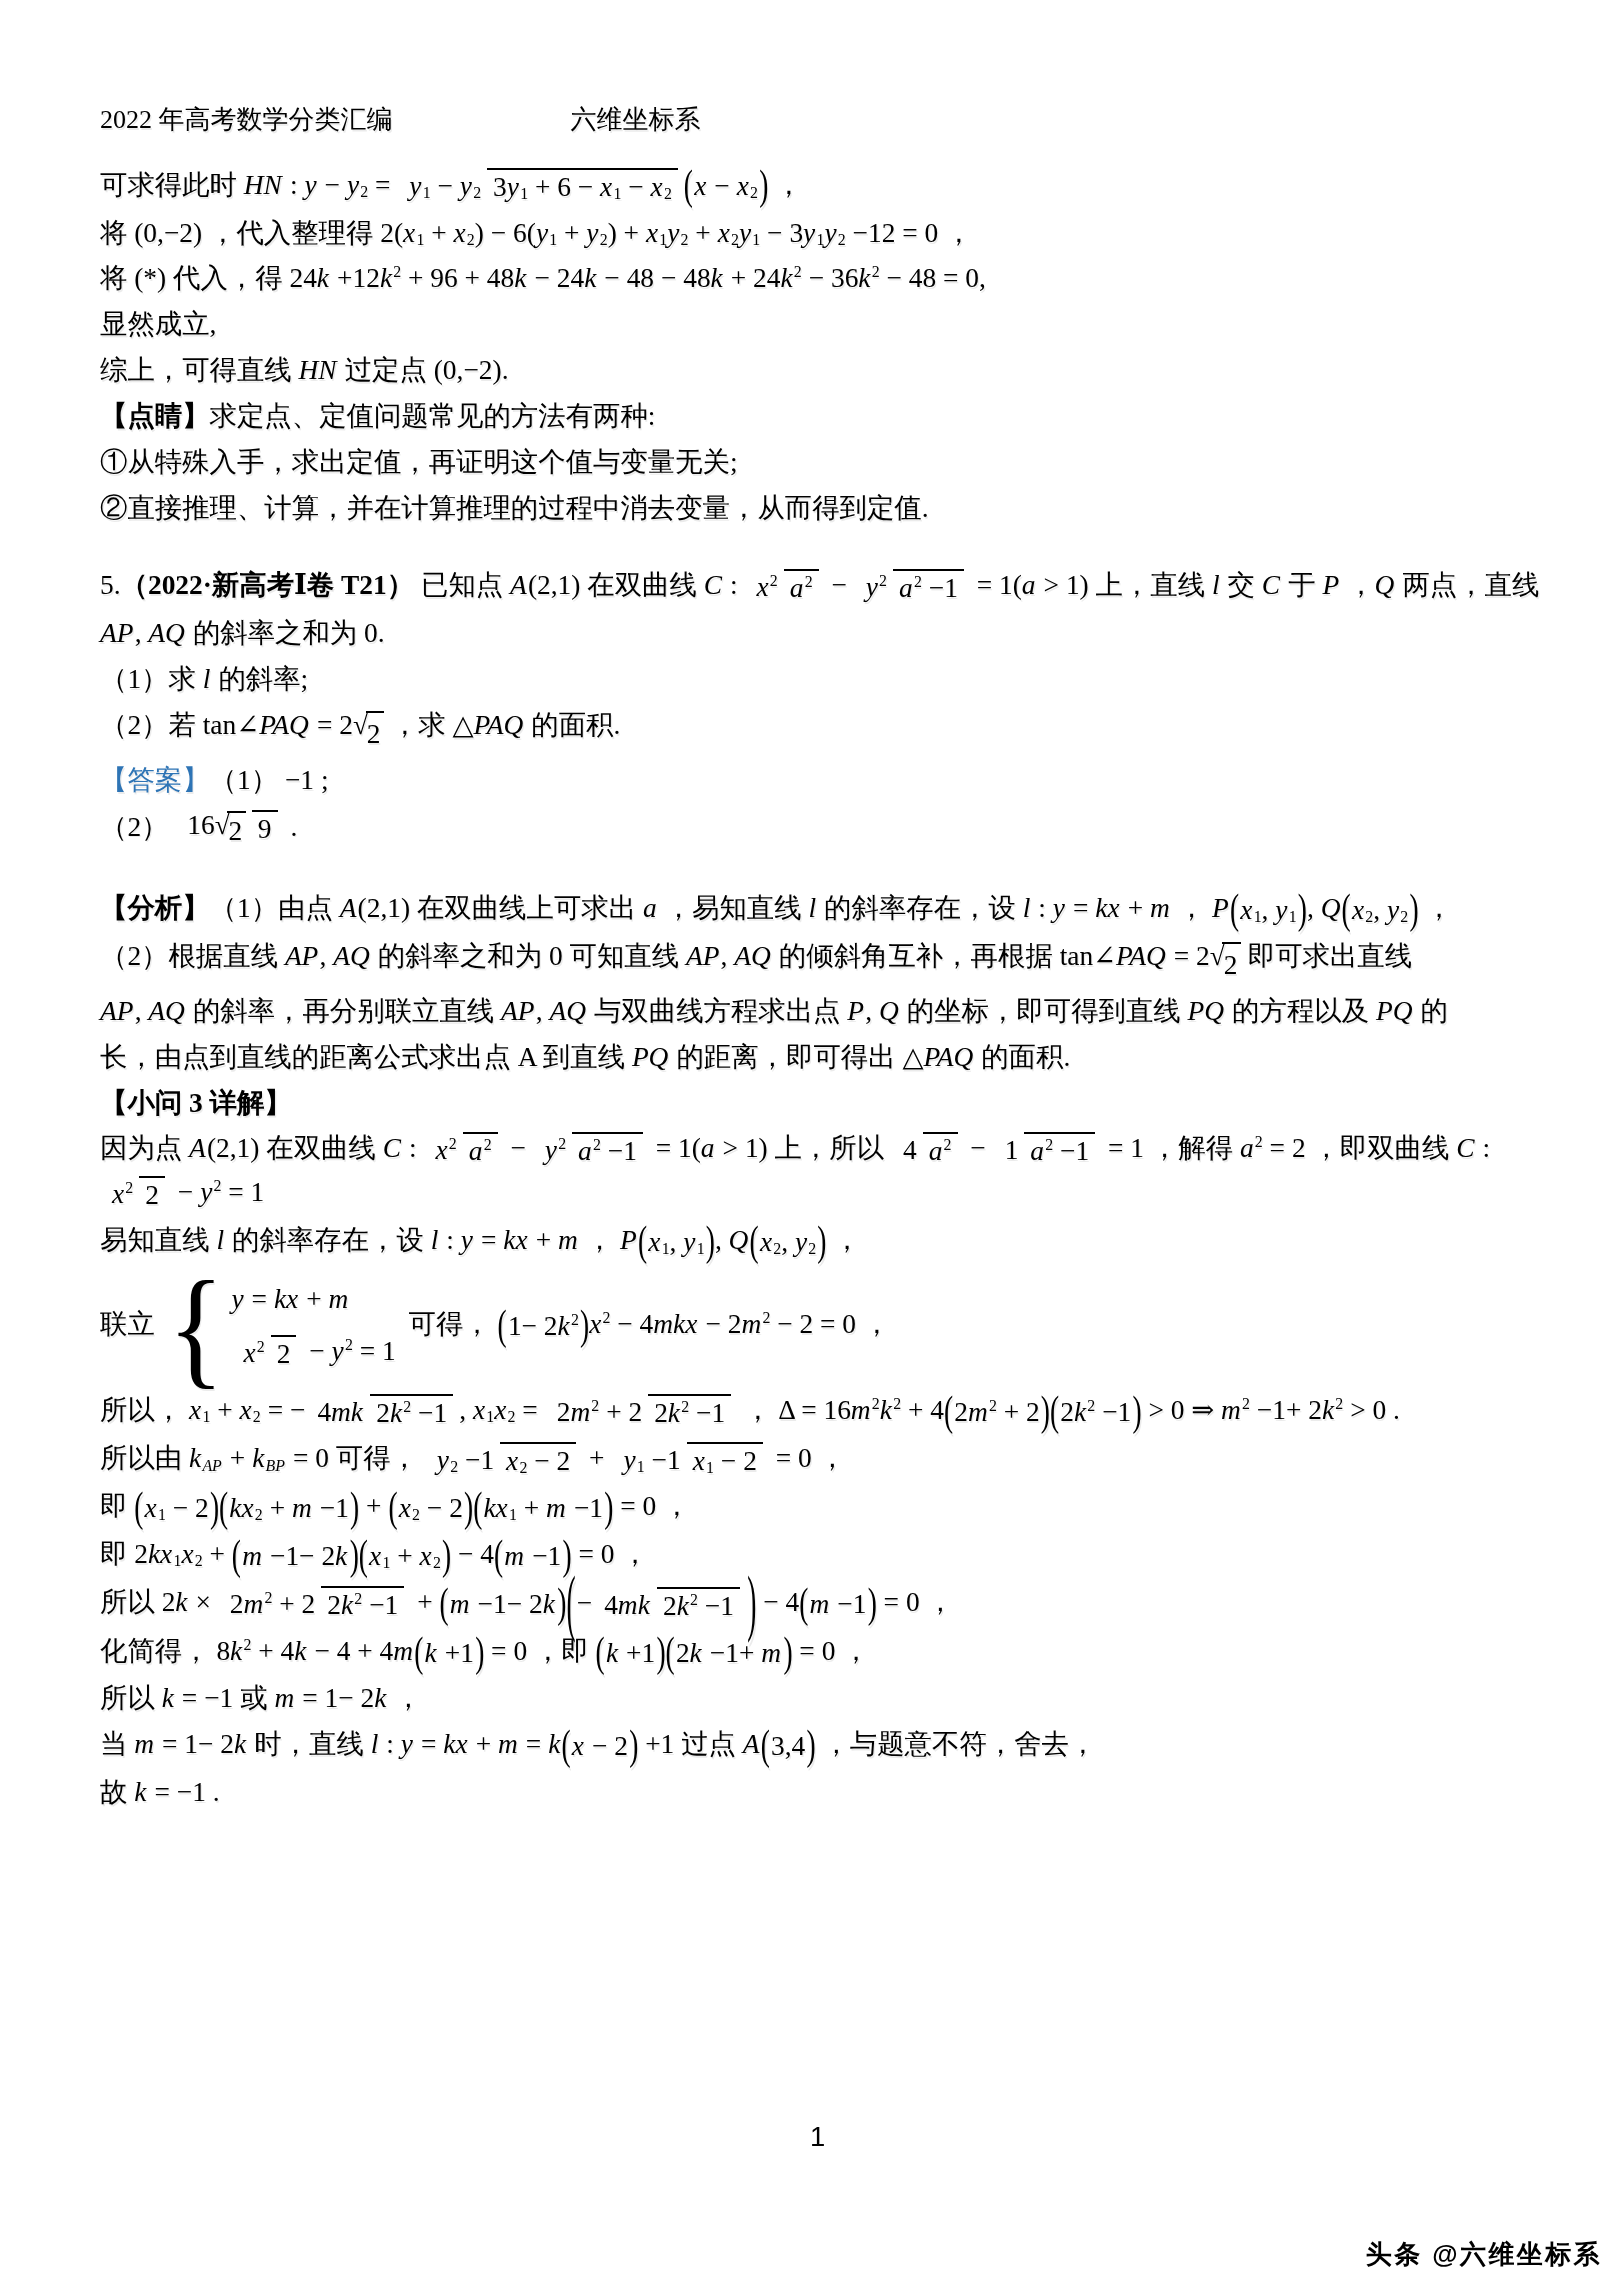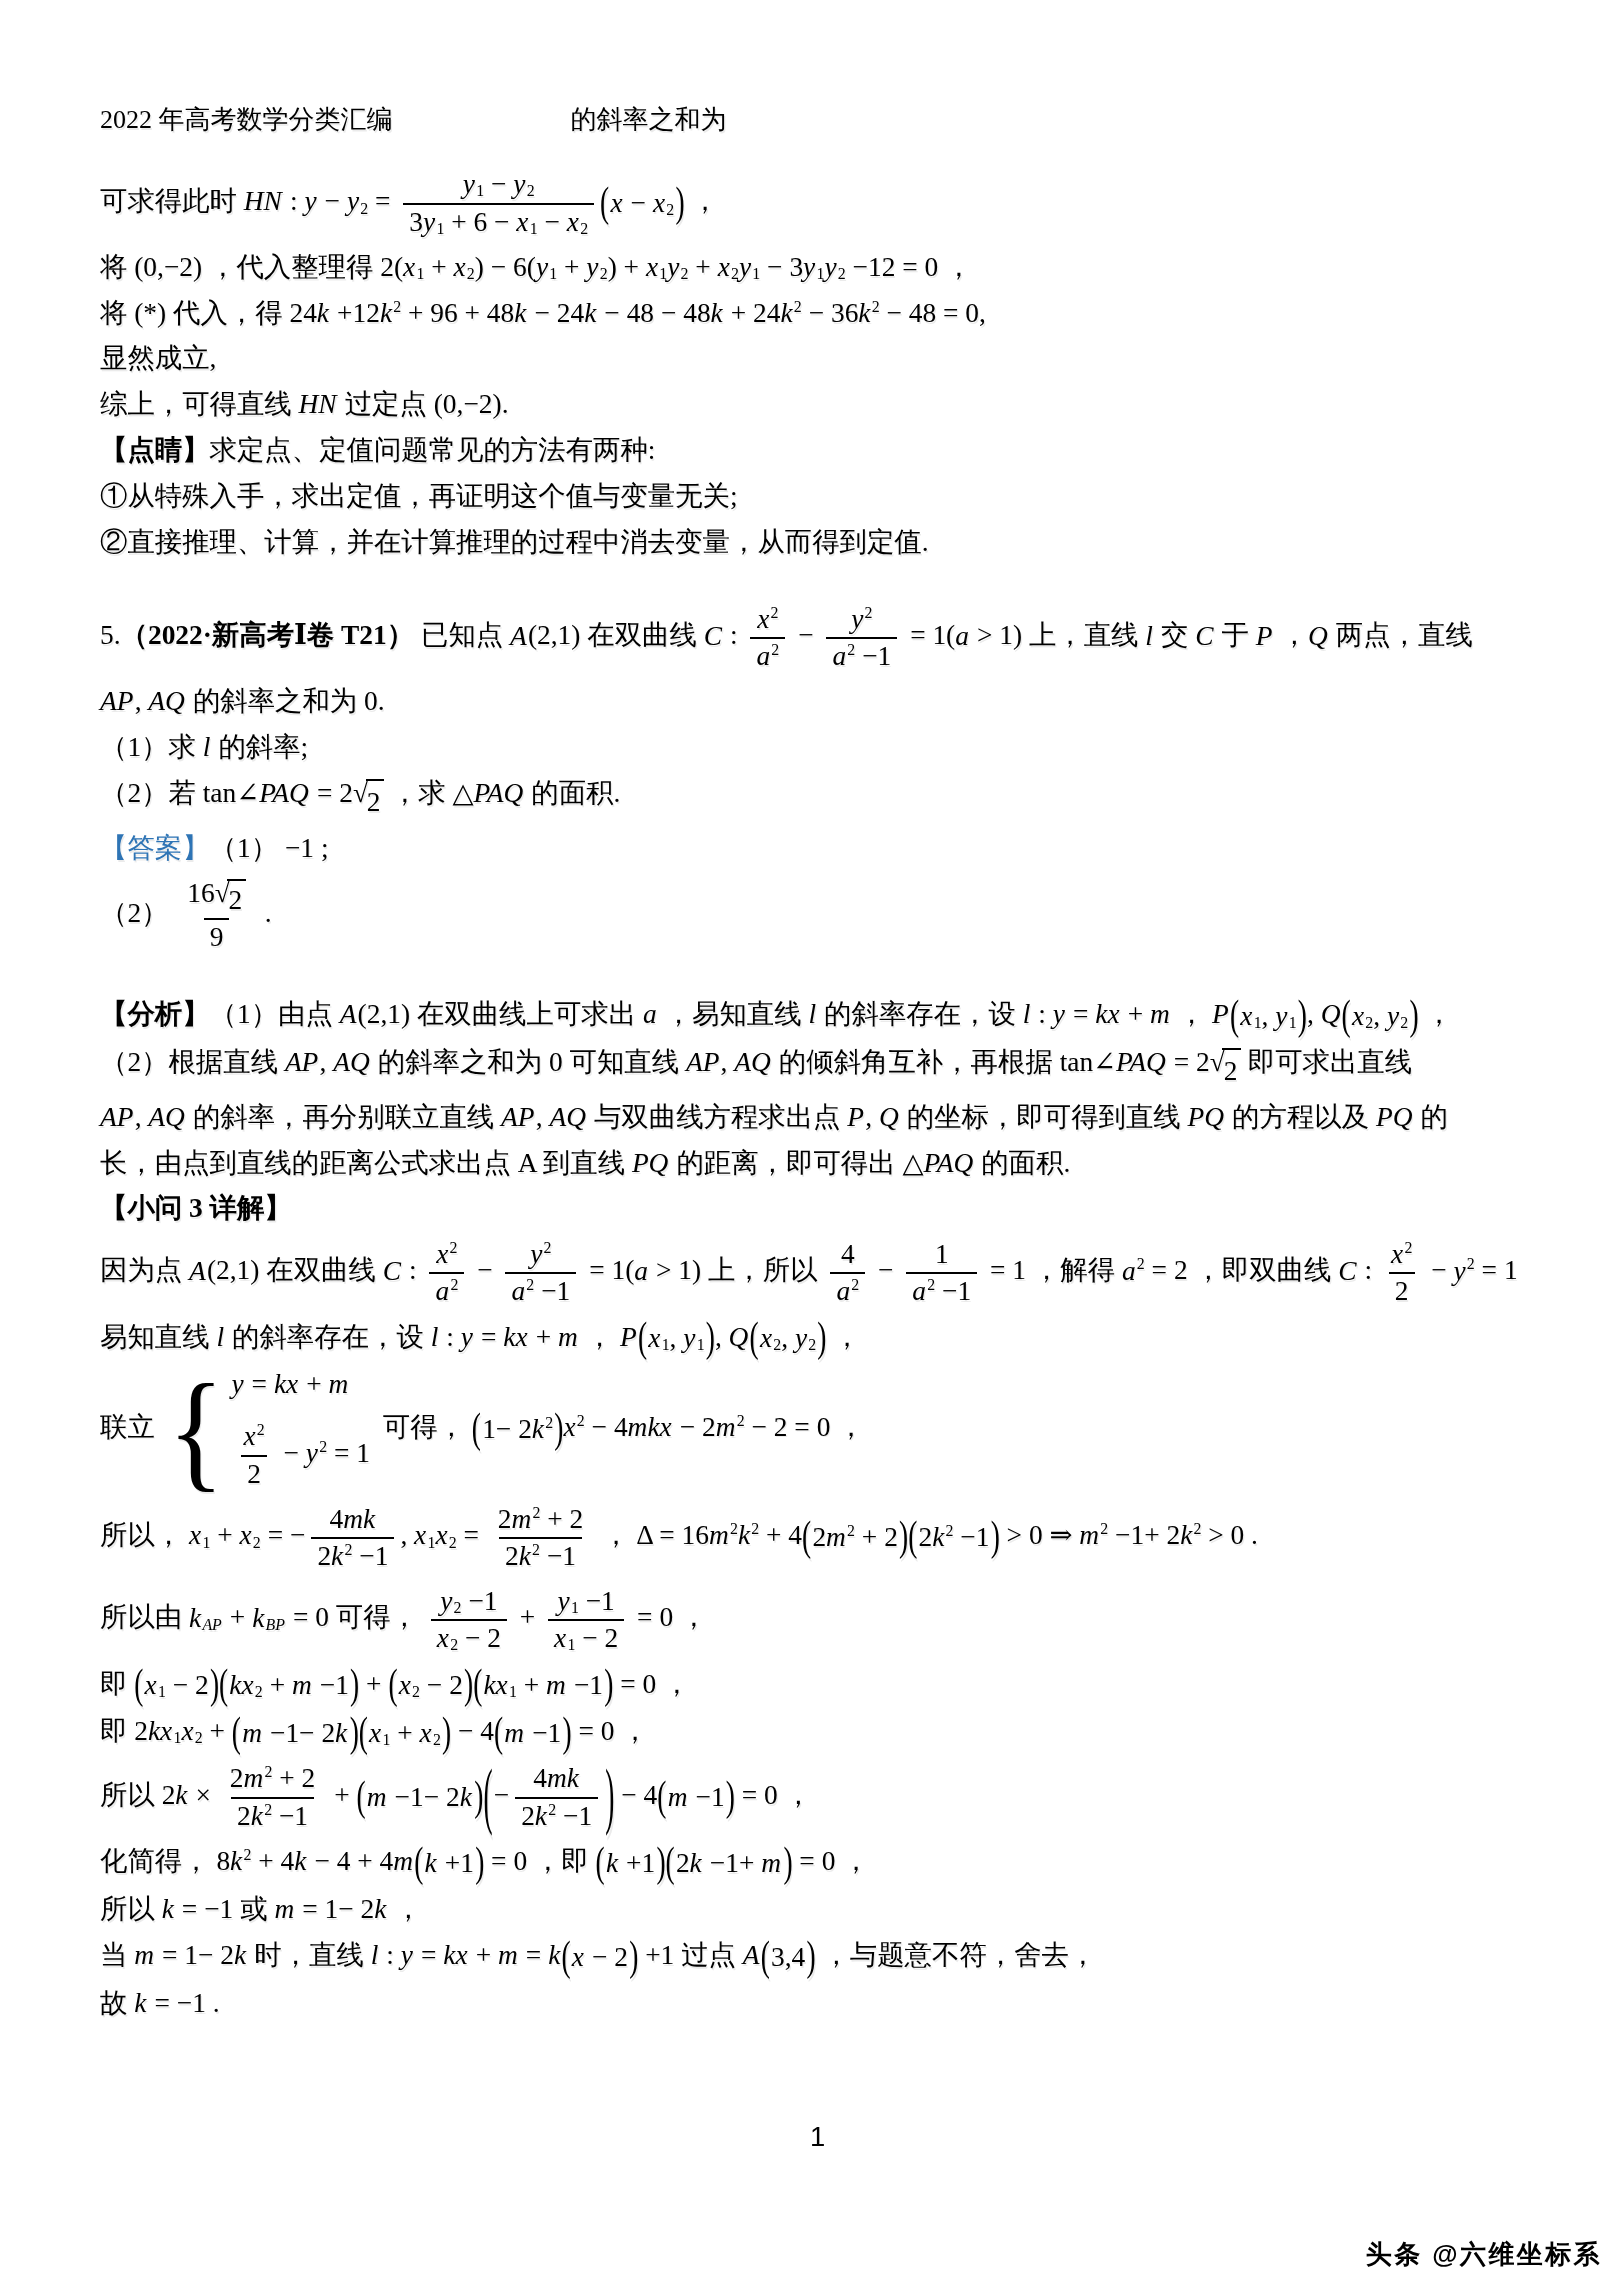--- a/index.html
+++ b/index.html
@@ -25,21 +25,21 @@
     white-space:nowrap;
   }
   .ph-right{margin-left:178px;}
   .line{margin:4.2px 0;}
   .line.blank{height:27.4px;}
   
   i.v{font-style:italic;padding-right:1.2px;}
   .sp{font-size:.58em;vertical-align:.62em;line-height:0;}
   .sb{font-size:.58em;vertical-align:-.22em;line-height:0;}
   .frac{
-    display:inline-flex;flex-direction:column;align-items:center;
+    display:inline-flex;flex-direction:row;align-items:center;
     vertical-align:middle;margin:2.4px 6px;line-height:1.3;text-align:center;
   }
   .frac .num,.frac .den{padding:0 6px;white-space:nowrap;}
   .frac .den{border-top:2.4px solid #000;}
   .sqrt{display:inline-flex;white-space:nowrap;align-items:flex-start;}
   .sqrt .rsign{line-height:1.05;}
   .sqrt .rd{border-top:2.4px solid #000;margin-left:-2.4px;padding:1.2px 3.6px 0 1.2px;}
   .cases{display:inline-flex;align-items:center;vertical-align:middle;margin:0 6px;}
   .cbrace{
     font-size:430%;font-weight:200;line-height:1;
@@ -66,21 +66,21 @@
     white-space:nowrap;
   }
 </style>
 </head>
 <body>
 
 <div class="page">
   <div class="content">
     <div class="page-header">
       <span class="ph-left">2022 年高考数学分类汇编</span>
-      <span class="ph-right">的斜率之和为</span>
+      <span class="ph-right">六维坐标系</span>
     </div>
     <div>
         <div class="line">可求得此时 <i class="v">HN</i> : <i class="v">y</i> − <i class="v">y</i><span class="sb">2</span> = <span class="frac">
             <span class="num"><i class="v">y</i><span class="sb">1</span> − <i class="v">y</i><span class="sb">2</span></span>
             <span class="den">3<i class="v">y</i><span class="sb">1</span> + 6 − <i class="v">x</i><span class="sb">1</span> − <i class="v">x</i><span class="sb">2</span></span>
           </span><span class="pg">
             <span class="ps">(</span>
             <span class="pin"><i class="v">x</i> − <i class="v">x</i><span class="sb">2</span></span>
             <span class="ps">)</span>
           </span> ，</div>

